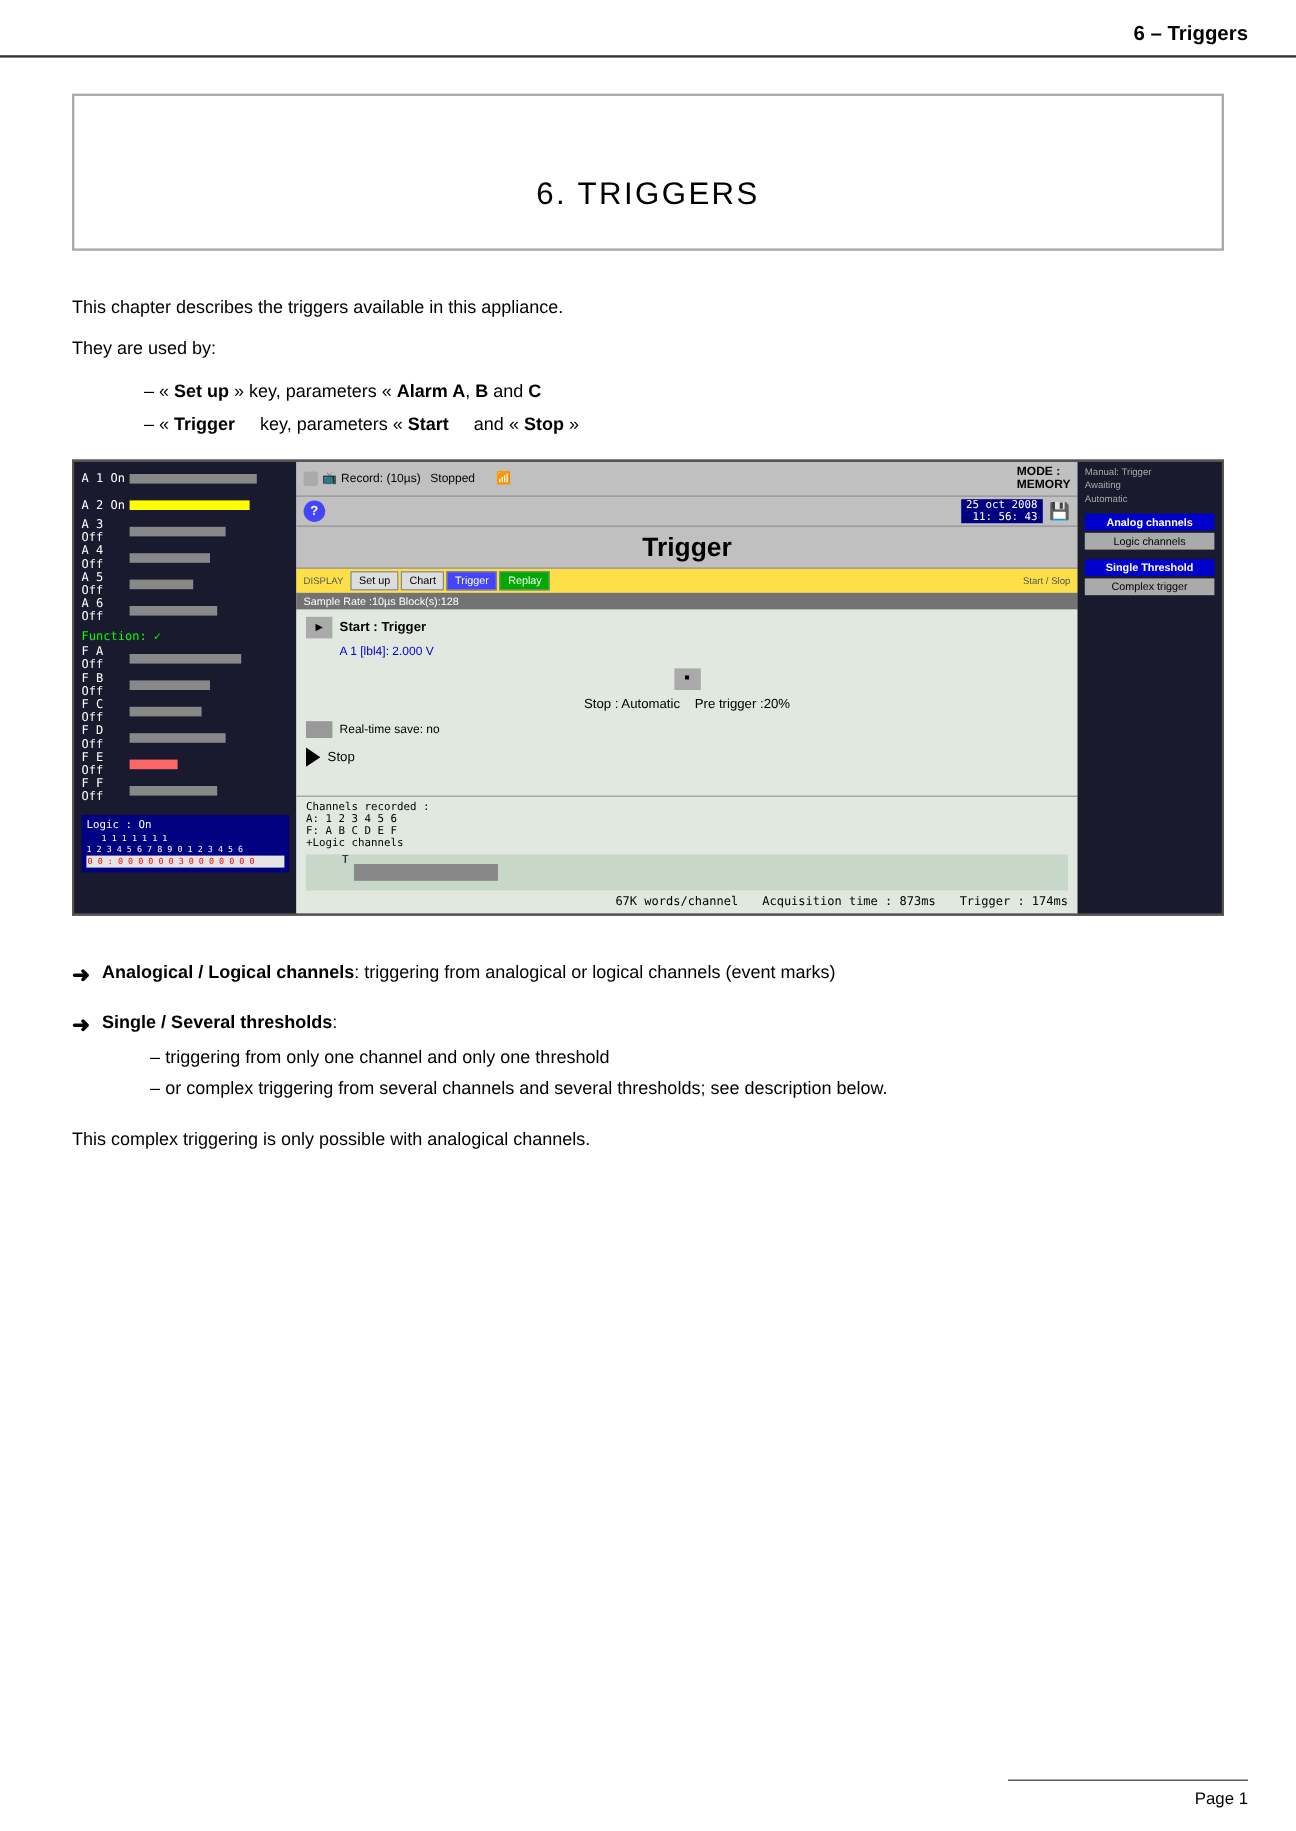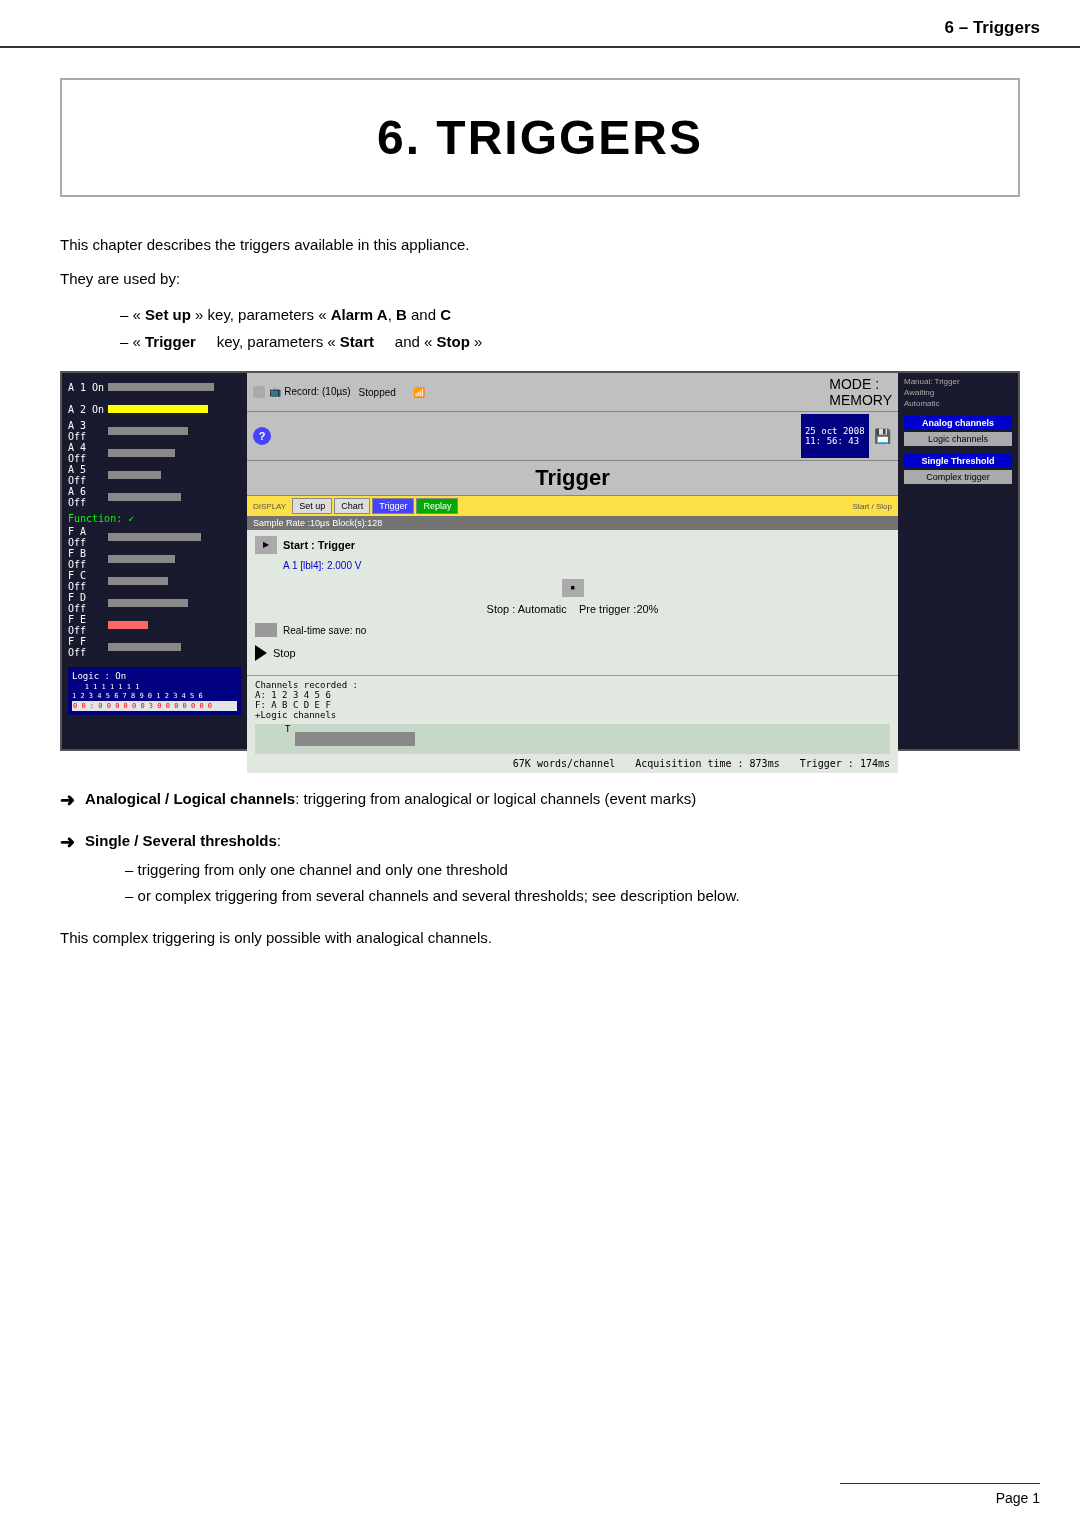--- a/index.html
+++ b/index.html
@@ -31,23 +31,24 @@
     }
 
     
     .chapter-title-box {
       border: 2px solid #aaa;
       text-align: center;
       padding: 30px 20px;
       margin-bottom: 36px;
     }
     .chapter-title-box h1 {
-      font-size: 48px;
-      font-weight: bold;
+      font-size: 26px;
+      font-weight: normal;
       letter-spacing: 2px;
+      margin-top: 36px;
     }
 
     
     .body-text {
       font-size: 15px;
       line-height: 1.6;
       margin-bottom: 10px;
     }
 
     .intro-list {
@@ -170,40 +171,41 @@
       gap: 4px;
     }
     .record-dot {
       width: 12px; height: 12px;
       background: #aaa;
       border-radius: 2px;
       display: inline-block;
     }
     .mode-text {
       margin-left: auto;
-      font-weight: normal;
-      font-size: 14px;
+      font-weight: bold;
+      font-size: 10px;
     }
 
     .second-bar {
       background: #c0c0c0;
       display: flex;
       align-items: center;
       padding: 2px 6px;
       font-size: 10px;
       gap: 6px;
       border-bottom: 1px solid #888;
     }
     .date-time-box {
       background: #000080;
       color: #fff;
       font-size: 9px;
-      padding: 12px 4px;
+      padding: 0 4px;
       font-family: monospace;
       margin-left: auto;
+      text-align: right;
     }
     .question-circle {
       width: 18px; height: 18px;
       border-radius: 50%;
       background: #4444ff;
       color: #fff;
       font-size: 11px;
       font-weight: bold;
       display: flex; align-items: center; justify-content: center;
     }

